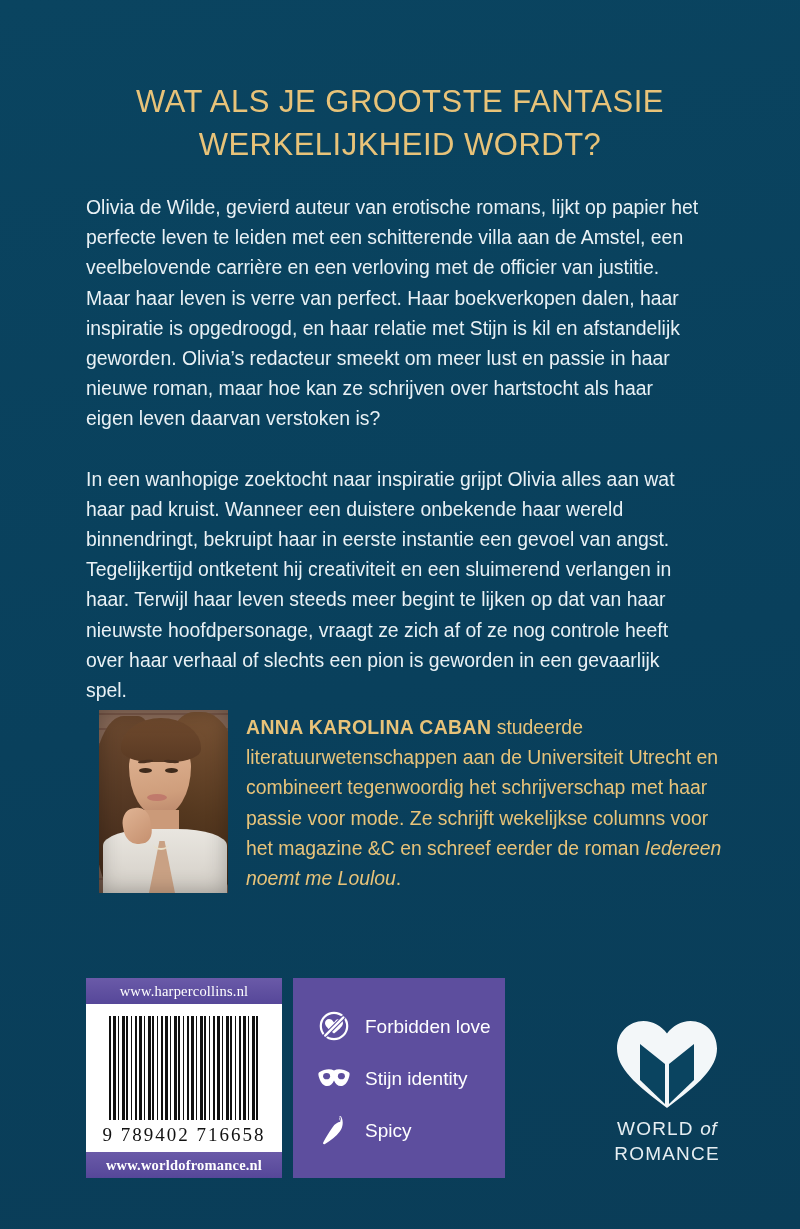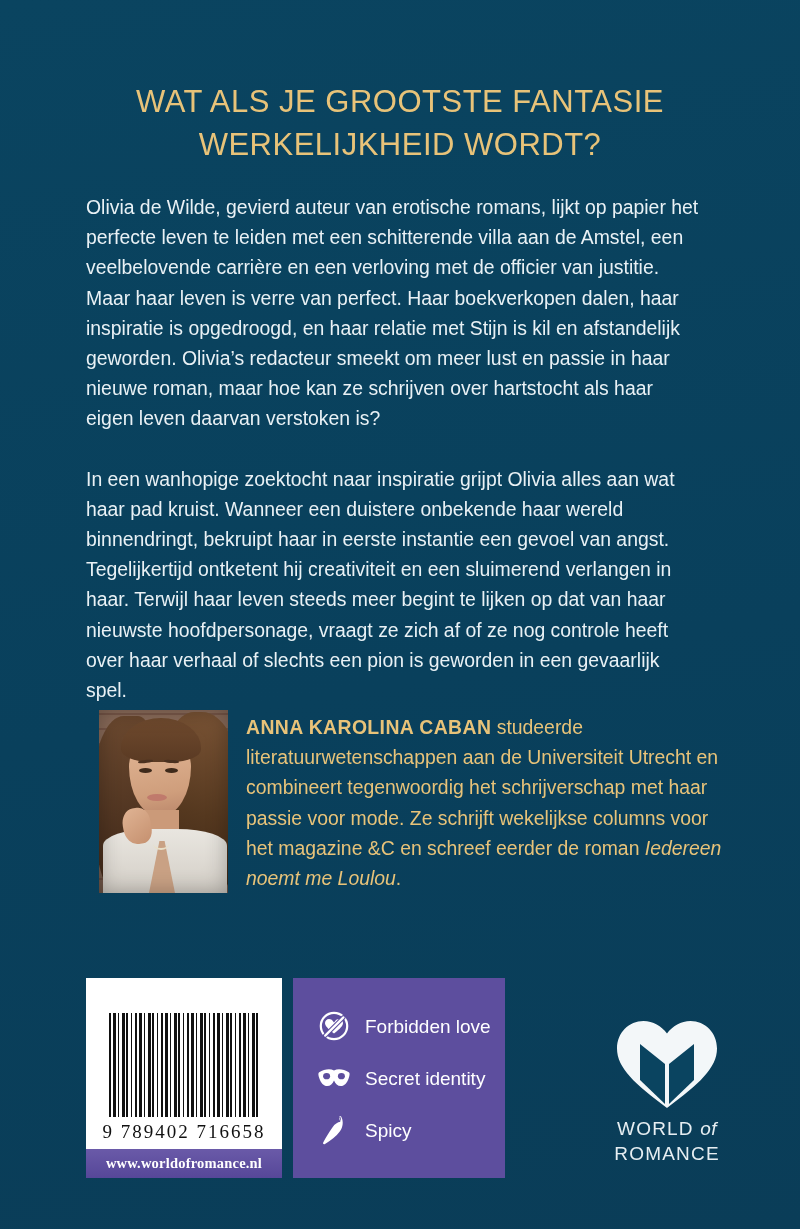--- a/index.html
+++ b/index.html
@@ -343,20 +343,21 @@
       <div class="ph-vignette"></div>
     </div>
     <div class="author-text">
       <span class="author-name">ANNA KAROLINA CABAN</span><span> studeerde literatuurwetenschappen aan de Universiteit Utrecht en combineert tegenwoordig het schrijverschap met haar passie voor mode. Ze schrijft wekelijkse columns voor het magazine &amp;C en schreef eerder de roman </span><span class="author-italic">Iedereen noemt me Loulou</span><span>.</span>
     </div>
   </div>
 
   <div class="bottom">
 
     <div class="barcode-card">
+      <div class="bc-band">www.harpercollins.nl</div>
       <div class="bc-body">
         <div class="bc-bars"></div>
         <div class="bc-digits">9 789402 716658</div>
       </div>
       <div class="bc-band-bottom">www.worldofromance.nl</div>
     </div>
 
     <div class="trope-card">
 
       <div class="trope-row">
@@ -372,21 +373,21 @@
       </div>
 
       <div class="trope-row">
         <span class="trope-icon">
           <svg viewBox="0 0 34 22" width="34" height="22" aria-hidden="true">
             <path d="M2.2 5.2 C7 2.2 13 1.4 17 3.4 C21 1.4 27 2.2 31.8 5.2 C33 6 32.8 8 31.6 11.4 C30.2 15.6 27.4 19 23.8 19 C20.6 19 18.4 16.6 17 13.4 C15.6 16.6 13.4 19 10.2 19 C6.6 19 3.8 15.6 2.4 11.4 C1.2 8 1 6 2.2 5.2 Z" fill="#ffffff"></path>
             <ellipse cx="9.6" cy="9.2" rx="3.5" ry="3.1" fill="#5d4e9e"></ellipse>
             <ellipse cx="24.4" cy="9.2" rx="3.5" ry="3.1" fill="#5d4e9e"></ellipse>
           </svg>
         </span>
-        <span class="trope-label">Secret identity</span>
+        <span class="trope-label">Stijn identity</span>
       </div>
 
       <div class="trope-row">
         <span class="trope-icon">
           <svg viewBox="0 0 28 32" width="28" height="32" aria-hidden="true">
             <path d="M19.5 2.5 C18.6 5.2 19.4 6.6 20.4 7.8 C17.6 8.2 14.8 10 12.4 13.4 C9 18.2 5.4 24 3.2 28.6 C2.6 29.9 3.8 30.8 5 30 C10.6 26.4 16.4 22.6 19.8 17.6 C23.2 12.6 23.4 7.4 21.6 3.4 C21.1 2.2 20 1.5 19.5 2.5 Z" fill="#ffffff"></path>
             <path d="M19.8 2.8 C20.6 4.4 20.4 6 19.6 7.4" stroke="#5d4e9e" stroke-width="1.1" fill="none"></path>
           </svg>
         </span>
         <span class="trope-label">Spicy</span>

